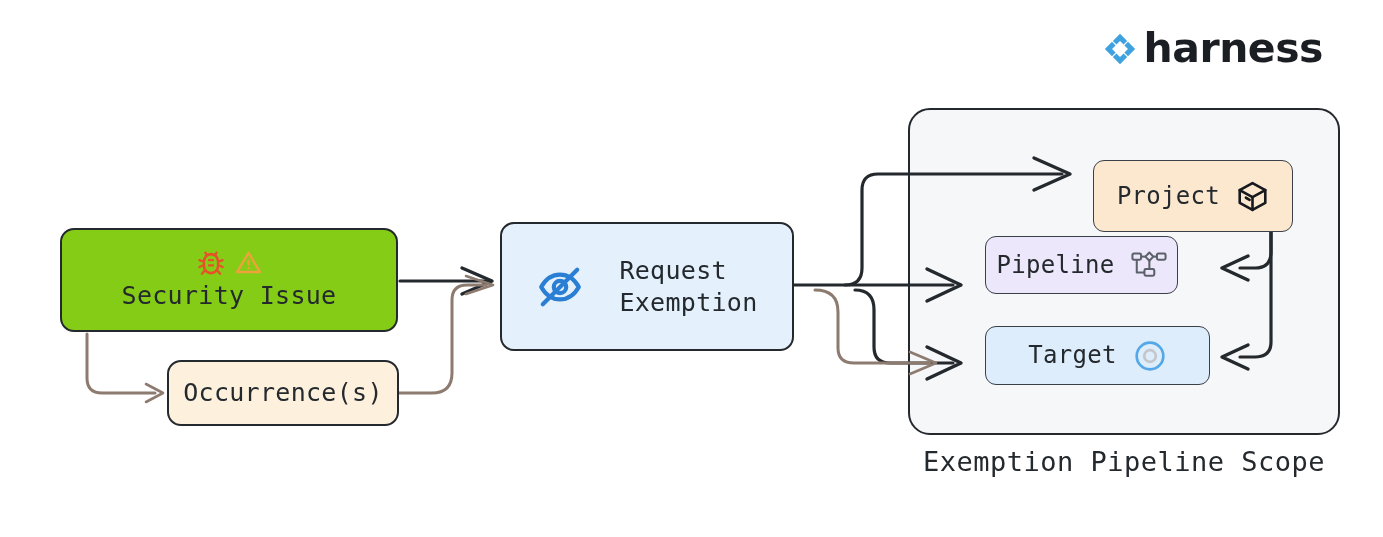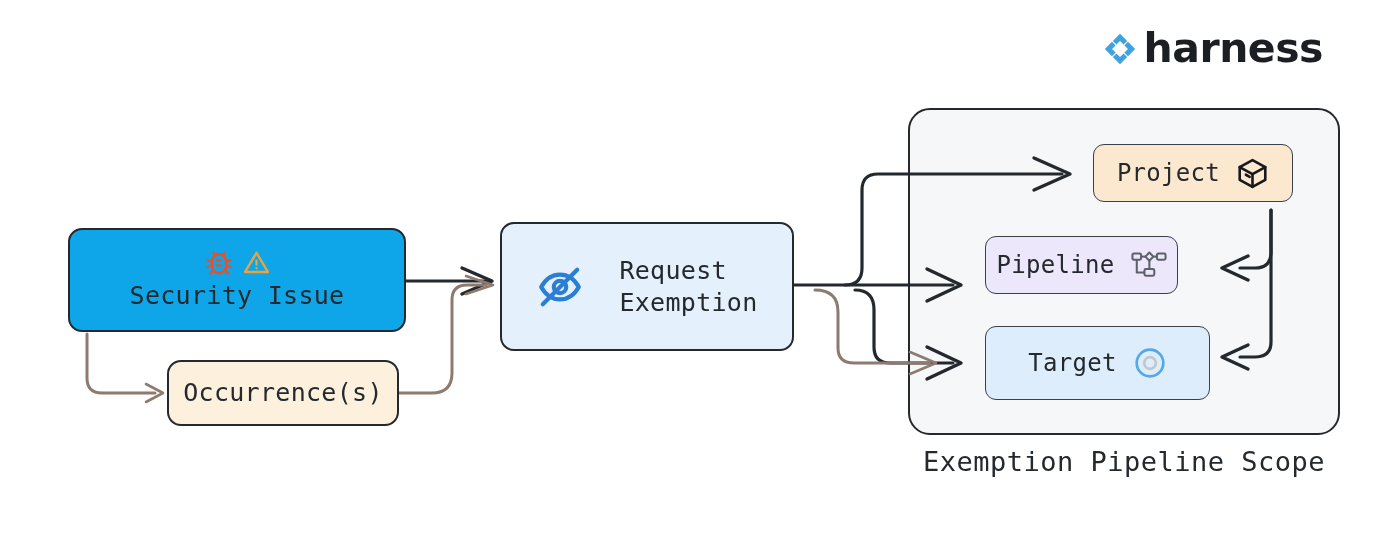--- a/index.html
+++ b/index.html
@@ -47,22 +47,22 @@
     text-align: center;
     color: #24292e;
     font-size: 25px;
     line-height: 1.28;
     letter-spacing: 0.3px;
     z-index: 4;
   }
   .node .label { white-space: pre-line; }
 
   #node-security-issue {
-    left: 68px; top: 228px; width: 338px; height: 104px;
-    background: #0ea5e9;
+    left: 60px; top: 228px; width: 338px; height: 104px;
+    background: #84cc16;
     flex-direction: column;
     gap: 2px;
   }
   #node-security-issue .icons {
     display: flex; align-items: center; justify-content: center; gap: 10px;
     margin-bottom: 1px;
   }
   #node-occurrences {
     left: 167px; top: 360px; width: 232px; height: 66px;
     background: #fdf1de;
@@ -94,29 +94,29 @@
     z-index: 4;
   }
   .scope-node {
     border-width: 1.6px;
     border-color: #3a4048;
     border-radius: 11px;
     font-size: 24px;
     gap: 16px;
   }
   #node-project {
-    left: 1093px; top: 144px; width: 200px; height: 58px;
+    left: 1093px; top: 160px; width: 200px; height: 72px;
     background: #fbe8cf;
   }
   #node-pipeline {
     left: 985px; top: 236px; width: 193px; height: 58px;
     background: #ece7fa;
   }
   #node-target {
-    left: 985px; top: 326px; width: 225px; height: 74px;
+    left: 985px; top: 326px; width: 225px; height: 59px;
     background: #ddedfb;
   }
   .node-icon { display: block; flex: none; }
 
   
   #edges {
     position: absolute;
     left: 0; top: 0;
     width: 1383px; height: 537px;
     z-index: 3;

